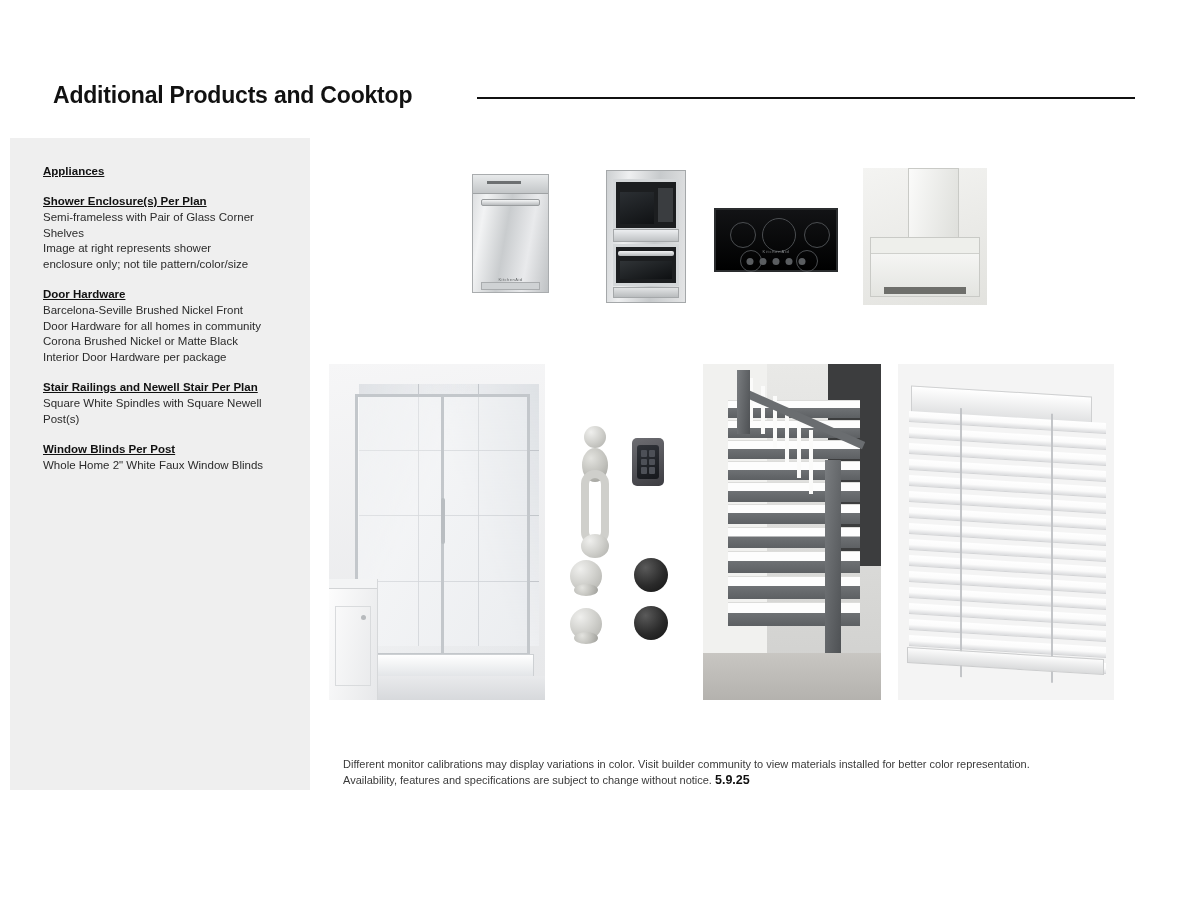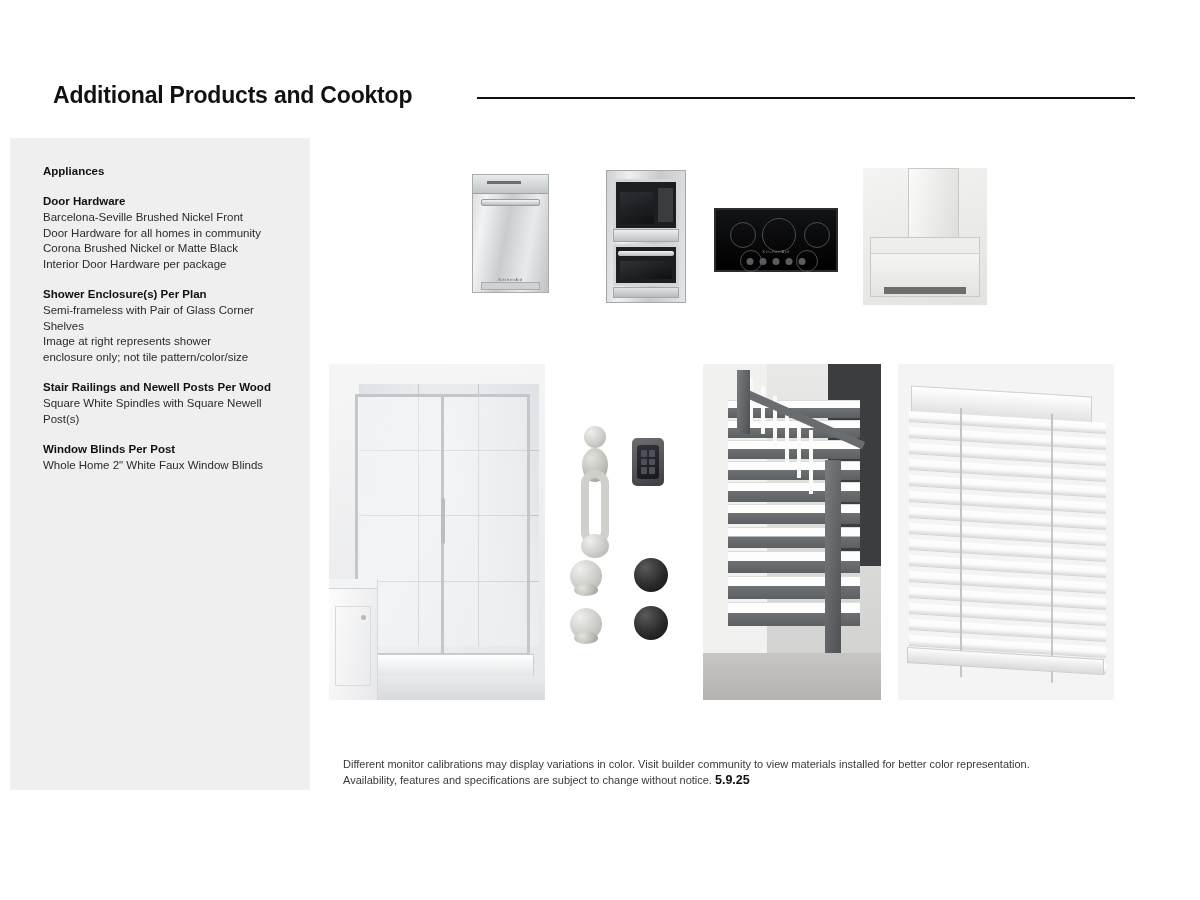--- a/index.html
+++ b/index.html
@@ -51,20 +51,21 @@
     top: 163px;
     width: 256px;
   }
   .spec-block { margin-bottom: 14px; }
   .spec-head {
     font-size: 11.5px;
     font-weight: bold;
     color: #111111;
     line-height: 16px;
     margin-bottom: 1px;
+    text-decoration: underline;
   }
   .spec-body {
     font-size: 11.5px;
     color: #2b2b2b;
     line-height: 15.5px;
     white-space: pre-line;
   }
 
   
   .img {
@@ -354,37 +355,37 @@
 
 <div class="spec-panel"></div>
 
 <div class="spec-list">
 
   <div class="spec-block">
     <div class="spec-head">Appliances</div>
   </div>
 
   <div class="spec-block">
+    <div class="spec-head">Shower Enclosure(s) Per Plan</div>
+    <div class="spec-body">Semi-frameless with Pair of Glass Corner
+Shelves
+Image at right represents shower
+enclosure only; not tile pattern/color/size</div>
+  </div>
+
+  <div class="spec-block">
     <div class="spec-head">Door Hardware</div>
     <div class="spec-body">Barcelona-Seville Brushed Nickel Front
 Door Hardware for all homes in community
 Corona Brushed Nickel or Matte Black
 Interior Door Hardware per package</div>
   </div>
 
   <div class="spec-block">
-    <div class="spec-head">Shower Enclosure(s) Per Plan</div>
-    <div class="spec-body">Semi-frameless with Pair of Glass Corner
-Shelves
-Image at right represents shower
-enclosure only; not tile pattern/color/size</div>
-  </div>
-
-  <div class="spec-block">
-    <div class="spec-head">Stair Railings and Newell Posts Per Wood</div>
+    <div class="spec-head">Stair Railings and Newell Stair Per Plan</div>
     <div class="spec-body">Square White Spindles with Square Newell
 Post(s)</div>
   </div>
 
   <div class="spec-block">
     <div class="spec-head">Window Blinds Per Post</div>
     <div class="spec-body">Whole Home 2" White Faux Window Blinds</div>
   </div>
 
 </div>

